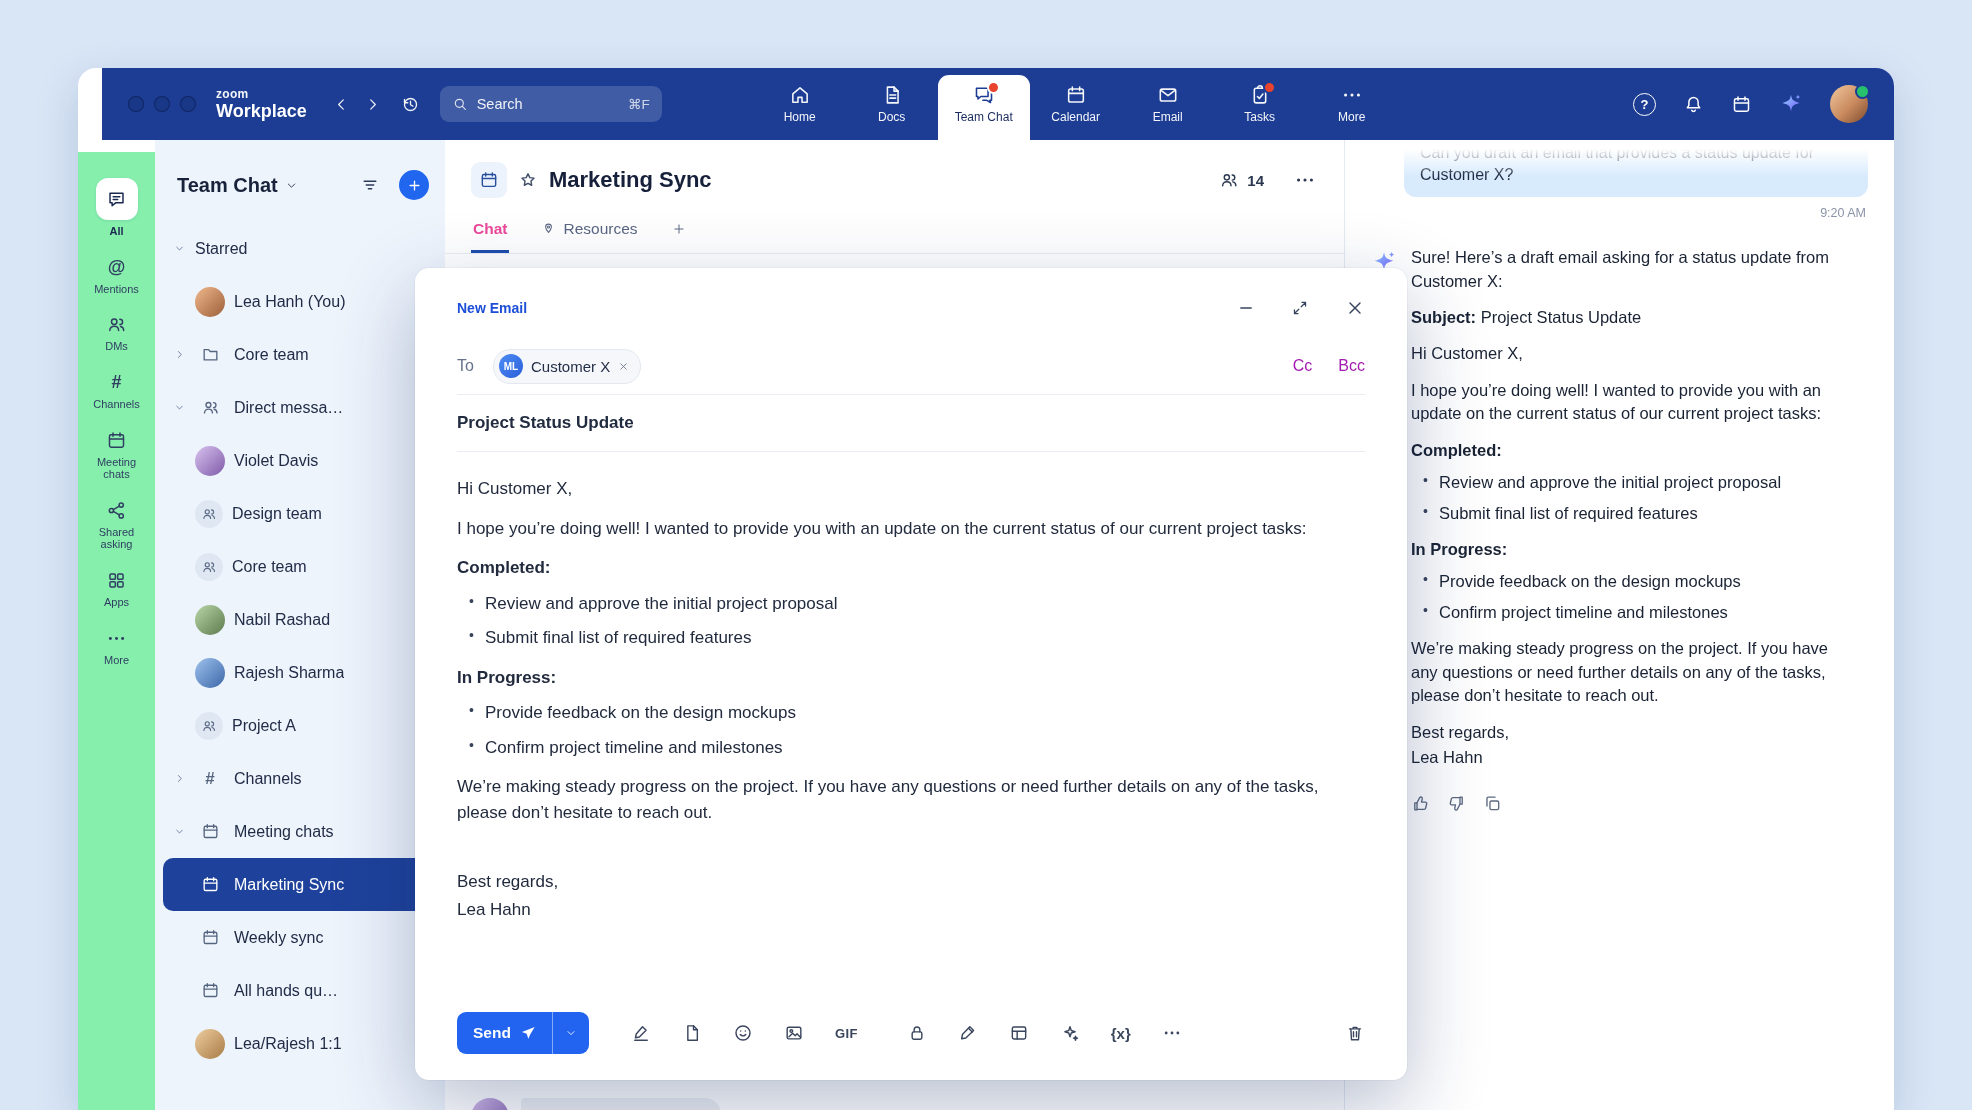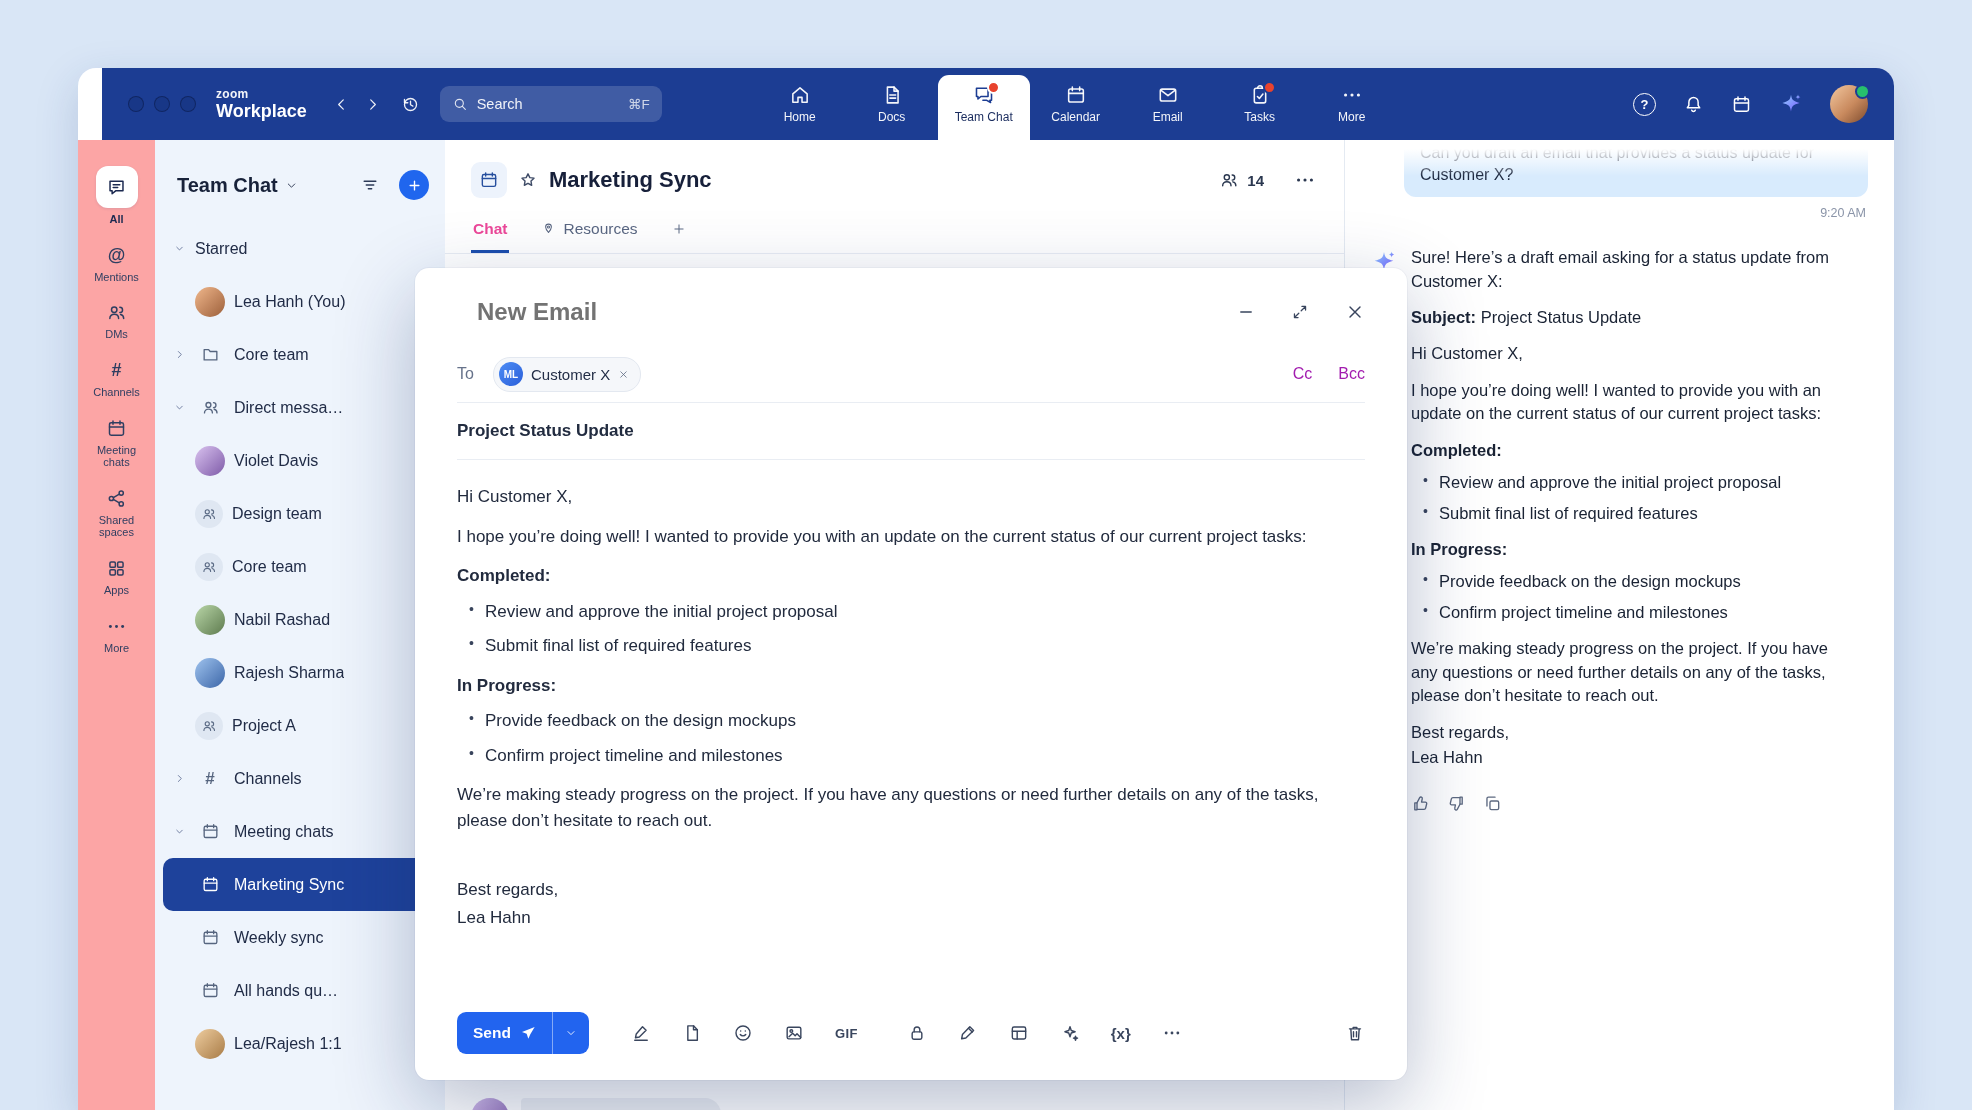--- a/index.html
+++ b/index.html
@@ -45,21 +45,21 @@
   .tb-right svg{width:21px;height:21px;color:#fff;}
   .helpq{width:21px;height:21px;border:1.7px solid #fff;border-radius:50%;display:grid;place-items:center;font-size:13px;font-weight:700;}
   .avatar-top{position:relative;width:38px;height:38px;border-radius:50%;
     background:linear-gradient(135deg,#f3c8a0 0%,#c98a5e 55%,#7c4a2d 100%);}
   .presence{position:absolute;top:-1px;right:-2px;width:11px;height:11px;border-radius:50%;background:#27c06d;border:2px solid #1c3d93;}
 
   
   .appbody{position:absolute;top:72px;left:0;right:0;bottom:0;display:flex;}
 
   
-  .rail{width:77px;background:#fca5a5;padding-top:26px;display:flex;flex-direction:column;align-items:center;gap:19px;}
+  .rail{width:77px;background:#86efac;padding-top:26px;display:flex;flex-direction:column;align-items:center;gap:19px;margin-top:12px;}
   .rail-item{display:flex;flex-direction:column;align-items:center;gap:5px;color:#2f3e61;font-size:11px;line-height:1.15;text-align:center;width:100%;}
   .rail-item svg{width:21px;height:21px;}
   .rail-item .glyph{font-size:18px;font-weight:600;line-height:21px;height:21px;}
   .rail-item.active .icwrap{width:42px;height:42px;border-radius:12px;background:#fff;display:grid;place-items:center;box-shadow:0 1px 3px rgba(30,60,120,.12);}
   .rail-item.active{font-weight:700;color:#1b2950;}
   .rail-item .icwrap{display:grid;place-items:center;}
 
   
   .chatlist{width:290px;background:#eef4fc;display:flex;flex-direction:column;}
   .cl-header{display:flex;align-items:center;gap:7px;padding:30px 16px 14px 22px;}
@@ -134,21 +134,21 @@
   .feedback{display:flex;gap:17px;margin:12px 0 22px;padding-left:40px;color:#5d6980;}
   .feedback svg{width:19px;height:19px;}
 
   
   .modal{
     position:absolute;left:415px;top:268px;width:908px;height:812px;z-index:10;
     background:#fff;border-radius:14px;display:flex;flex-direction:column;padding:0 42px;
     box-shadow:0 26px 80px rgba(18,40,95,.30), 0 0 0 1px rgba(18,40,95,.04);
   }
   .m-header{display:flex;align-items:center;padding:30px 0 20px;}
-  .m-title{font-size:24px;font-weight:700;color:#737373;margin-left:20px;}
+  .m-title{font-size:14px;font-weight:700;color:#1d4ed8;}
   .m-controls{margin-left:auto;display:flex;gap:36px;color:#39455e;align-items:center;}
   .m-controls svg{width:18px;height:18px;}
   .m-row{display:flex;align-items:center;min-height:56px;border-bottom:1px solid #e9edf3;}
   .to-label{color:#66728a;font-size:16px;width:36px;}
   .chip{display:flex;align-items:center;gap:8px;background:#f5f7fa;border:1px solid #e3e8f0;border-radius:17px;height:33px;padding:0 11px 0 5px;}
   .chip-av{width:24px;height:24px;border-radius:50%;background:linear-gradient(135deg,#4d8df5,#2b5fd9);color:#fff;
     font-size:10px;font-weight:700;display:grid;place-items:center;}
   .chip-name{font-size:15px;color:#232e47;}
   .chip-x{color:#5c6880;}
   .chip-x svg{width:11px;height:11px;}
@@ -502,21 +502,21 @@
             </svg>
           </span>
         <span style="width:56px">Meeting chats</span>
       </div>
       <div class="rail-item">
         <span class="icwrap">
             <svg class="ic">
               <use href="#i-share"></use>
             </svg>
           </span>
-        <span style="width:52px">Shared spaces</span>
+        <span style="width:52px">Shared asking</span>
       </div>
       <div class="rail-item">
         <span class="icwrap">
             <svg class="ic">
               <use href="#i-apps"></use>
             </svg>
           </span>
         <span>Apps</span>
       </div>
       <div class="rail-item">

